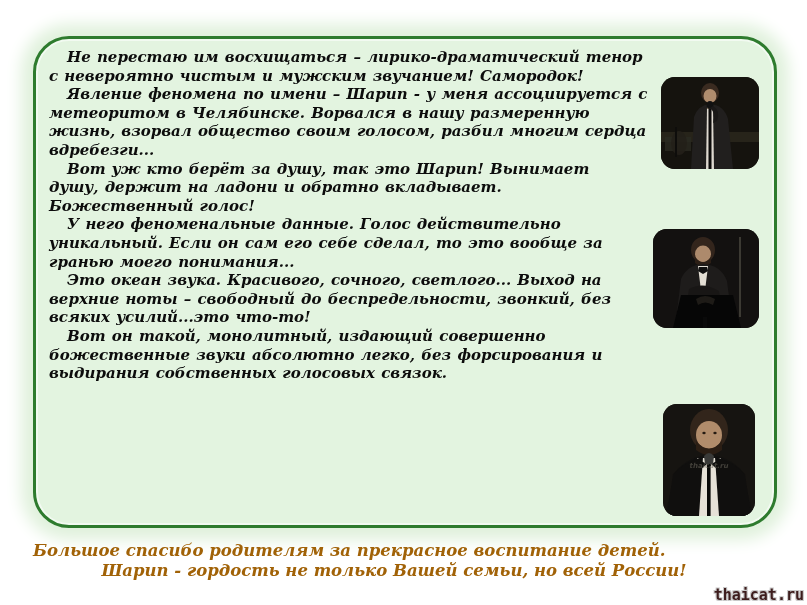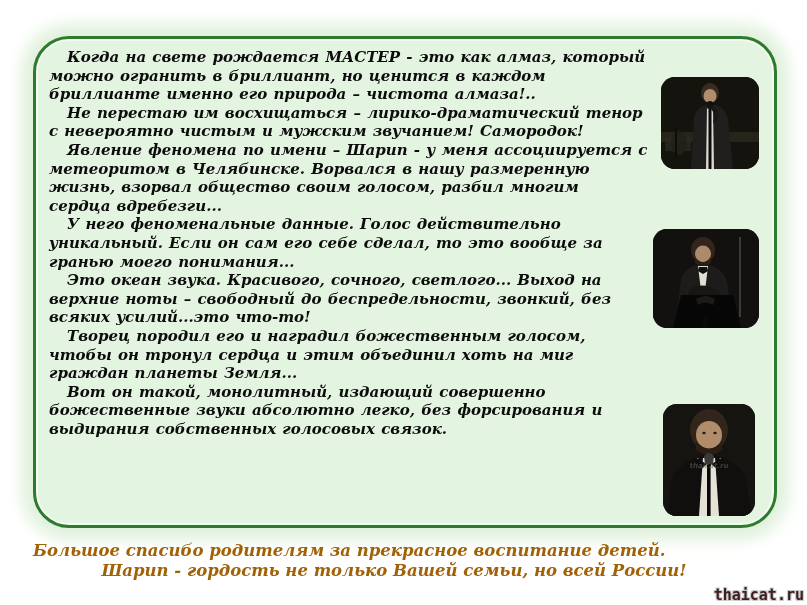--- a/index.html
+++ b/index.html
@@ -126,26 +126,25 @@
           <path d="M56 56 L48 60 L54 65 L59 60 Z" fill="#0c0c0c"></path>
           <rect x="44" y="58" width="4" height="4" fill="#0c0c0c"></rect>
           <path d="M10 70 Q24 56 40 53 L36 112 L4 112 Z" fill="#100f0e"></path>
           <path d="M82 70 Q68 56 52 53 L56 112 L88 112 Z" fill="#100f0e"></path>
           <path d="M41 52 Q46 46 51 52 L50 60 L42 60 Z" fill="#3a3a38"></path>
           <rect x="44" y="60" width="3.6" height="52" fill="#090908"></rect>
           <text x="46" y="64" font-size="7" fill="#6b675d" opacity="0.55" text-anchor="middle" font-family="DejaVu Sans, sans-serif">thaicat.ru</text>
         </svg>
       </div>
 
-      <p>Когда на свете рождается МАСТЕР - это как алмаз, который можно огранить в бриллиант, но ценится в каждом бриллианте именно его природа – чистота алмаза!..</p>
       <p>Не перестаю им восхищаться – лирико-драматический тенор с невероятно чистым и мужским звучанием! Самородок!</p>
       <p>Явление феномена по имени – Шарип - у меня ассоциируется с метеоритом в Челябинске. Ворвался в нашу размеренную жизнь, взорвал общество своим голосом,  разбил многим сердца вдребезги...</p>
+      <p>Вот уж кто берёт за душу, так это Шарип! Вынимает душу, держит на ладони и обратно вкладывает.  Божественный голос!</p>
       <p>У него феноменальные данные. Голос действительно уникальный. Если он сам его себе сделал, то это вообще за гранью моего понимания...</p>
       <p>Это океан звука. Красивого, сочного, светлого... Выход на верхние ноты – свободный  до беспредельности, звонкий, без всяких усилий...это что-то!</p>
-      <p>Творец породил его и наградил божественным голосом, чтобы он тронул сердца и этим объединил хоть на миг граждан планеты Земля...</p>
       <p>Вот он такой, монолитный, издающий совершенно божественные  звуки абсолютно легко, без форсирования и выдирания собственных голосовых связок.</p>
 
     </div>
   </div>
 
   <div class="footer">
     <div class="line-1">Большое спасибо родителям за прекрасное воспитание детей.</div>
     <div class="line-2">Шарип - гордость не только Вашей семьи, но всей России!</div>
   </div>
 

